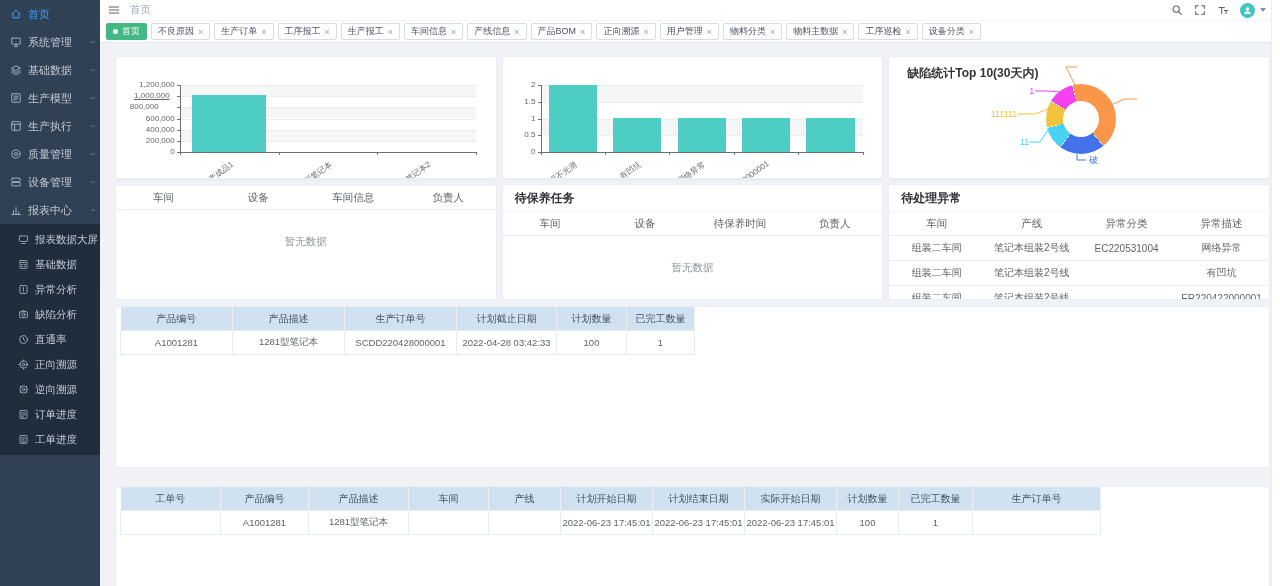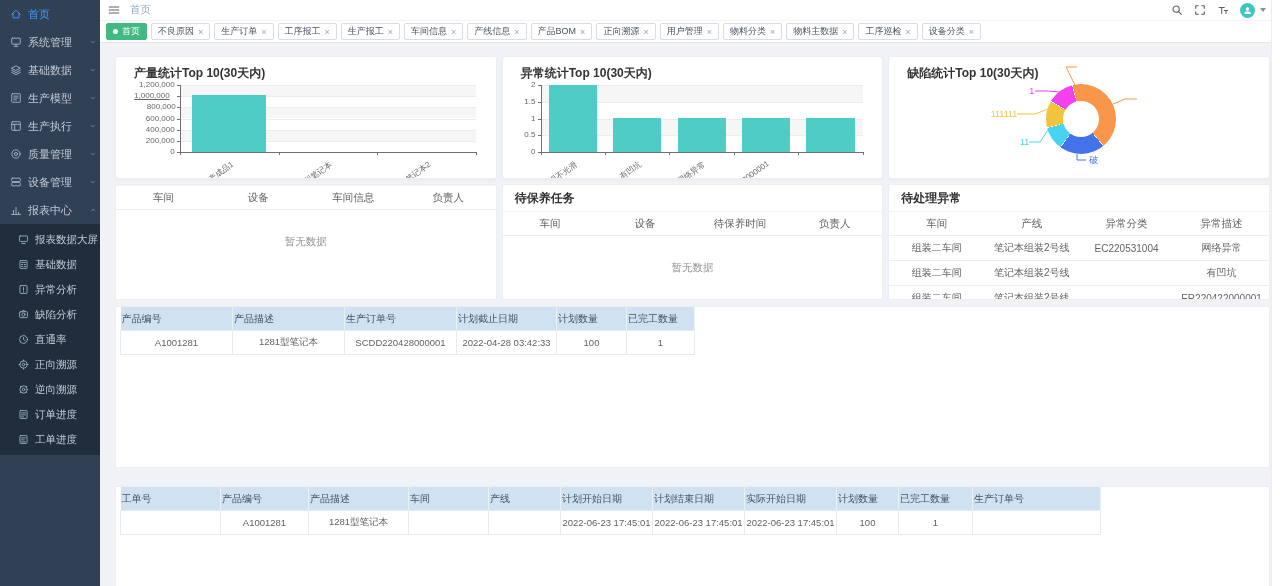--- a/index.html
+++ b/index.html
@@ -78,21 +78,21 @@
   .small-table th{height:21px;font-size:10.5px;color:#606266;font-weight:500;text-align:center;
     border-top:1px solid #f2f4f8;border-bottom:1px solid #ebeef5;background:#fff;}
   .small-table td{height:22px;font-size:10px;color:#606266;text-align:center;border-bottom:1px solid #ebeef5;}
   td.empty-cell{height:62px;color:#909399;font-size:10.5px;border-bottom:none;}
 
   .order-panel{margin-top:6px;height:160px;}
   .workorder-panel{margin-top:18px;height:200px;}
   .red-title{margin:0;padding:8px 12px 6px;font-size:12px;font-weight:700;color:var(--red-title);}
   .blue-table{border-collapse:collapse;margin-left:4px;table-layout:fixed;}
   .blue-table th{background:var(--table-header-blue);height:21px;font-size:10px;color:#415364;
-    font-weight:500;border-right:1px solid #e8f1fa;text-align:left;overflow:hidden;white-space:nowrap;}
+    font-weight:500;border-right:1px solid #e8f1fa;text-align:center;overflow:hidden;white-space:nowrap;}
   .blue-table td{height:21px;font-size:9.5px;color:#606266;text-align:center;border:1px solid #e6ebf2;
     background:#fff;overflow:hidden;white-space:nowrap;}
   #t-order{width:574px;}
   #t-workorder{width:980px;}
 
   .scroll-track{position:fixed;top:0;right:0;width:8px;height:100%;background:#fff;border-left:1px solid #ececec;}
 </style>
 </head>
 <body>
 
@@ -360,38 +360,37 @@
         <span class="tab">
           <span class="tlab">设备分类</span>
           <i class="x">×</i>
         </span>
       </div>
 
     <div class="content">
 
       <div class="cards-row">
         <section class="card">
-          <h3 class="card-title">产量统计Top 10(30天内)</h3>
           <div class="chart" id="chart-output">
               <div class="stripe" style="left: 54px; top: 48.6667px; width: 296px; height: 11.1667px;"></div>
               <div class="stripe" style="left: 54px; top: 26.3333px; width: 296px; height: 11.1667px;"></div>
               <div class="stripe" style="left: 54px; top: 4px; width: 296px; height: 11.1667px;"></div>
               <span class="ytick" style="right: 311px; top: 67px;">0</span>
               <div class="ytickmark" style="left: 51px; top: 71px;"></div>
               <div class="gridline" style="left: 54px; top: 59.8333px; width: 296px;"></div>
               <span class="ytick" style="right: 311px; top: 55.8333px;">200,000</span>
               <div class="ytickmark" style="left: 51px; top: 59.8333px;"></div>
               <div class="gridline" style="left: 54px; top: 48.6667px; width: 296px;"></div>
               <span class="ytick" style="right: 311px; top: 44.6667px;">400,000</span>
               <div class="ytickmark" style="left: 51px; top: 48.6667px;"></div>
               <div class="gridline" style="left: 54px; top: 37.5px; width: 296px;"></div>
               <span class="ytick" style="right: 311px; top: 33.5px;">600,000</span>
               <div class="ytickmark" style="left: 51px; top: 37.5px;"></div>
               <div class="gridline" style="left: 54px; top: 26.3333px; width: 296px;"></div>
-              <span class="ytick" style="right: 310px; top: 22.3333px;">800,000</span>
+              <span class="ytick" style="right: 327px; top: 22.3333px;">800,000</span>
               <div class="ytickmark" style="left: 51px; top: 26.3333px;"></div>
               <div class="gridline" style="left: 54px; top: 15.1667px; width: 296px;"></div>
               <span class="ytick" style="right: 316px; top: 11.1667px; text-decoration: underline;">1,000,000</span>
               <div class="ytickmark" style="left: 51px; top: 15.1667px;"></div>
               <div class="gridline" style="left: 54px; top: 4px; width: 296px;"></div>
               <span class="ytick" style="right: 311px; top: 0px;">1,200,000</span>
               <div class="ytickmark" style="left: 51px; top: 4px;"></div>
               <div class="yaxis" style="left: 54px; top: 4px; height: 67px;"></div>
               <div class="xaxis" style="left: 54px; top: 71px; width: 296px;"></div>
               <div class="xtickmark" style="left: 54px; top: 71px;"></div>
@@ -399,21 +398,20 @@
               <div class="xtickmark" style="left: 251.333px; top: 71px;"></div>
               <div class="xtickmark" style="left: 350px; top: 71px;"></div>
               <div class="bar" style="left: 66.3333px; top: 14px; width: 74px; height: 57px; background: rgb(78, 205, 196);"></div>
               <span class="xlab" style="right: 256.667px; top: 78px;">产成品1</span>
               <span class="xlab" style="right: 158px; top: 78px;">1281型笔记本</span>
               <span class="xlab" style="right: 59.3333px; top: 78px;">笔记本2</span>
             </div>
         </section>
 
         <section class="card">
-          <h3 class="card-title">异常统计Top 10(30天内)</h3>
           <div class="chart" id="chart-anomaly">
               <div class="stripe" style="left: 28px; top: 37.5px; width: 322px; height: 16.75px;"></div>
               <div class="stripe" style="left: 28px; top: 4px; width: 322px; height: 16.75px;"></div>
               <span class="ytick" style="right: 337px; top: 67px;">0</span>
               <div class="ytickmark" style="left: 25px; top: 71px;"></div>
               <div class="gridline" style="left: 28px; top: 54.25px; width: 322px;"></div>
               <span class="ytick" style="right: 337px; top: 50.25px;">0.5</span>
               <div class="ytickmark" style="left: 25px; top: 54.25px;"></div>
               <div class="gridline" style="left: 28px; top: 37.5px; width: 322px;"></div>
               <span class="ytick" style="right: 337px; top: 33.5px;">1</span>

